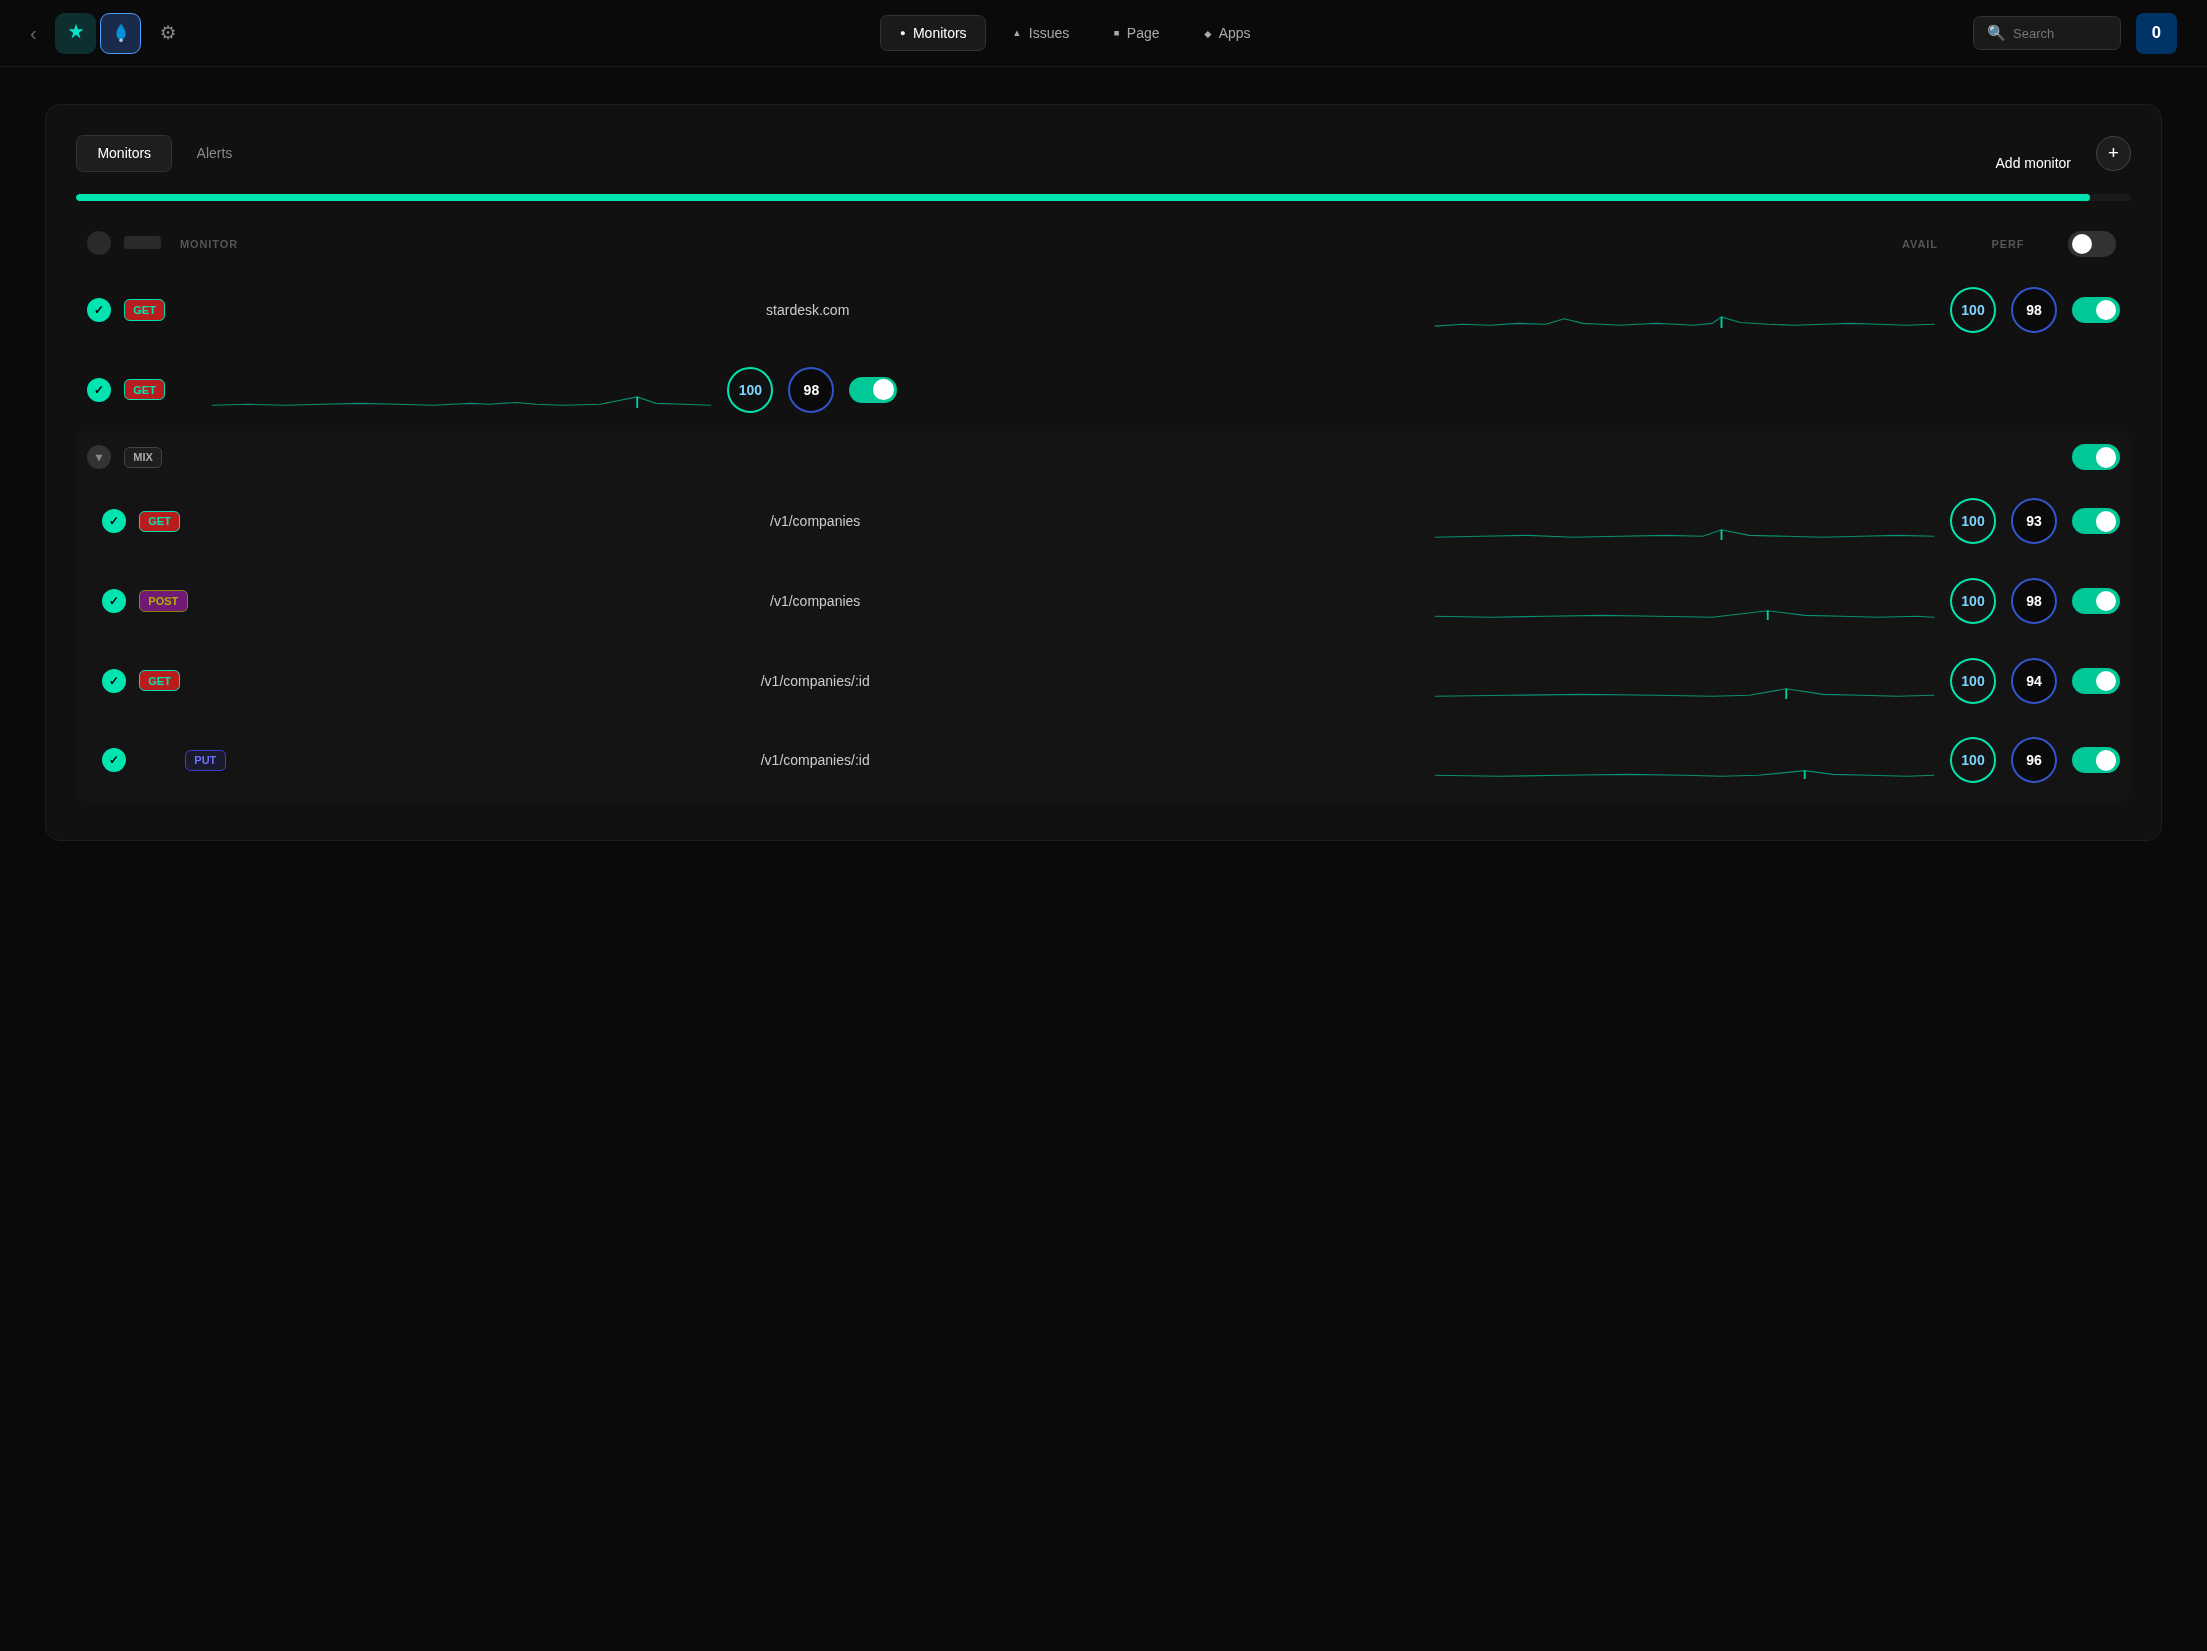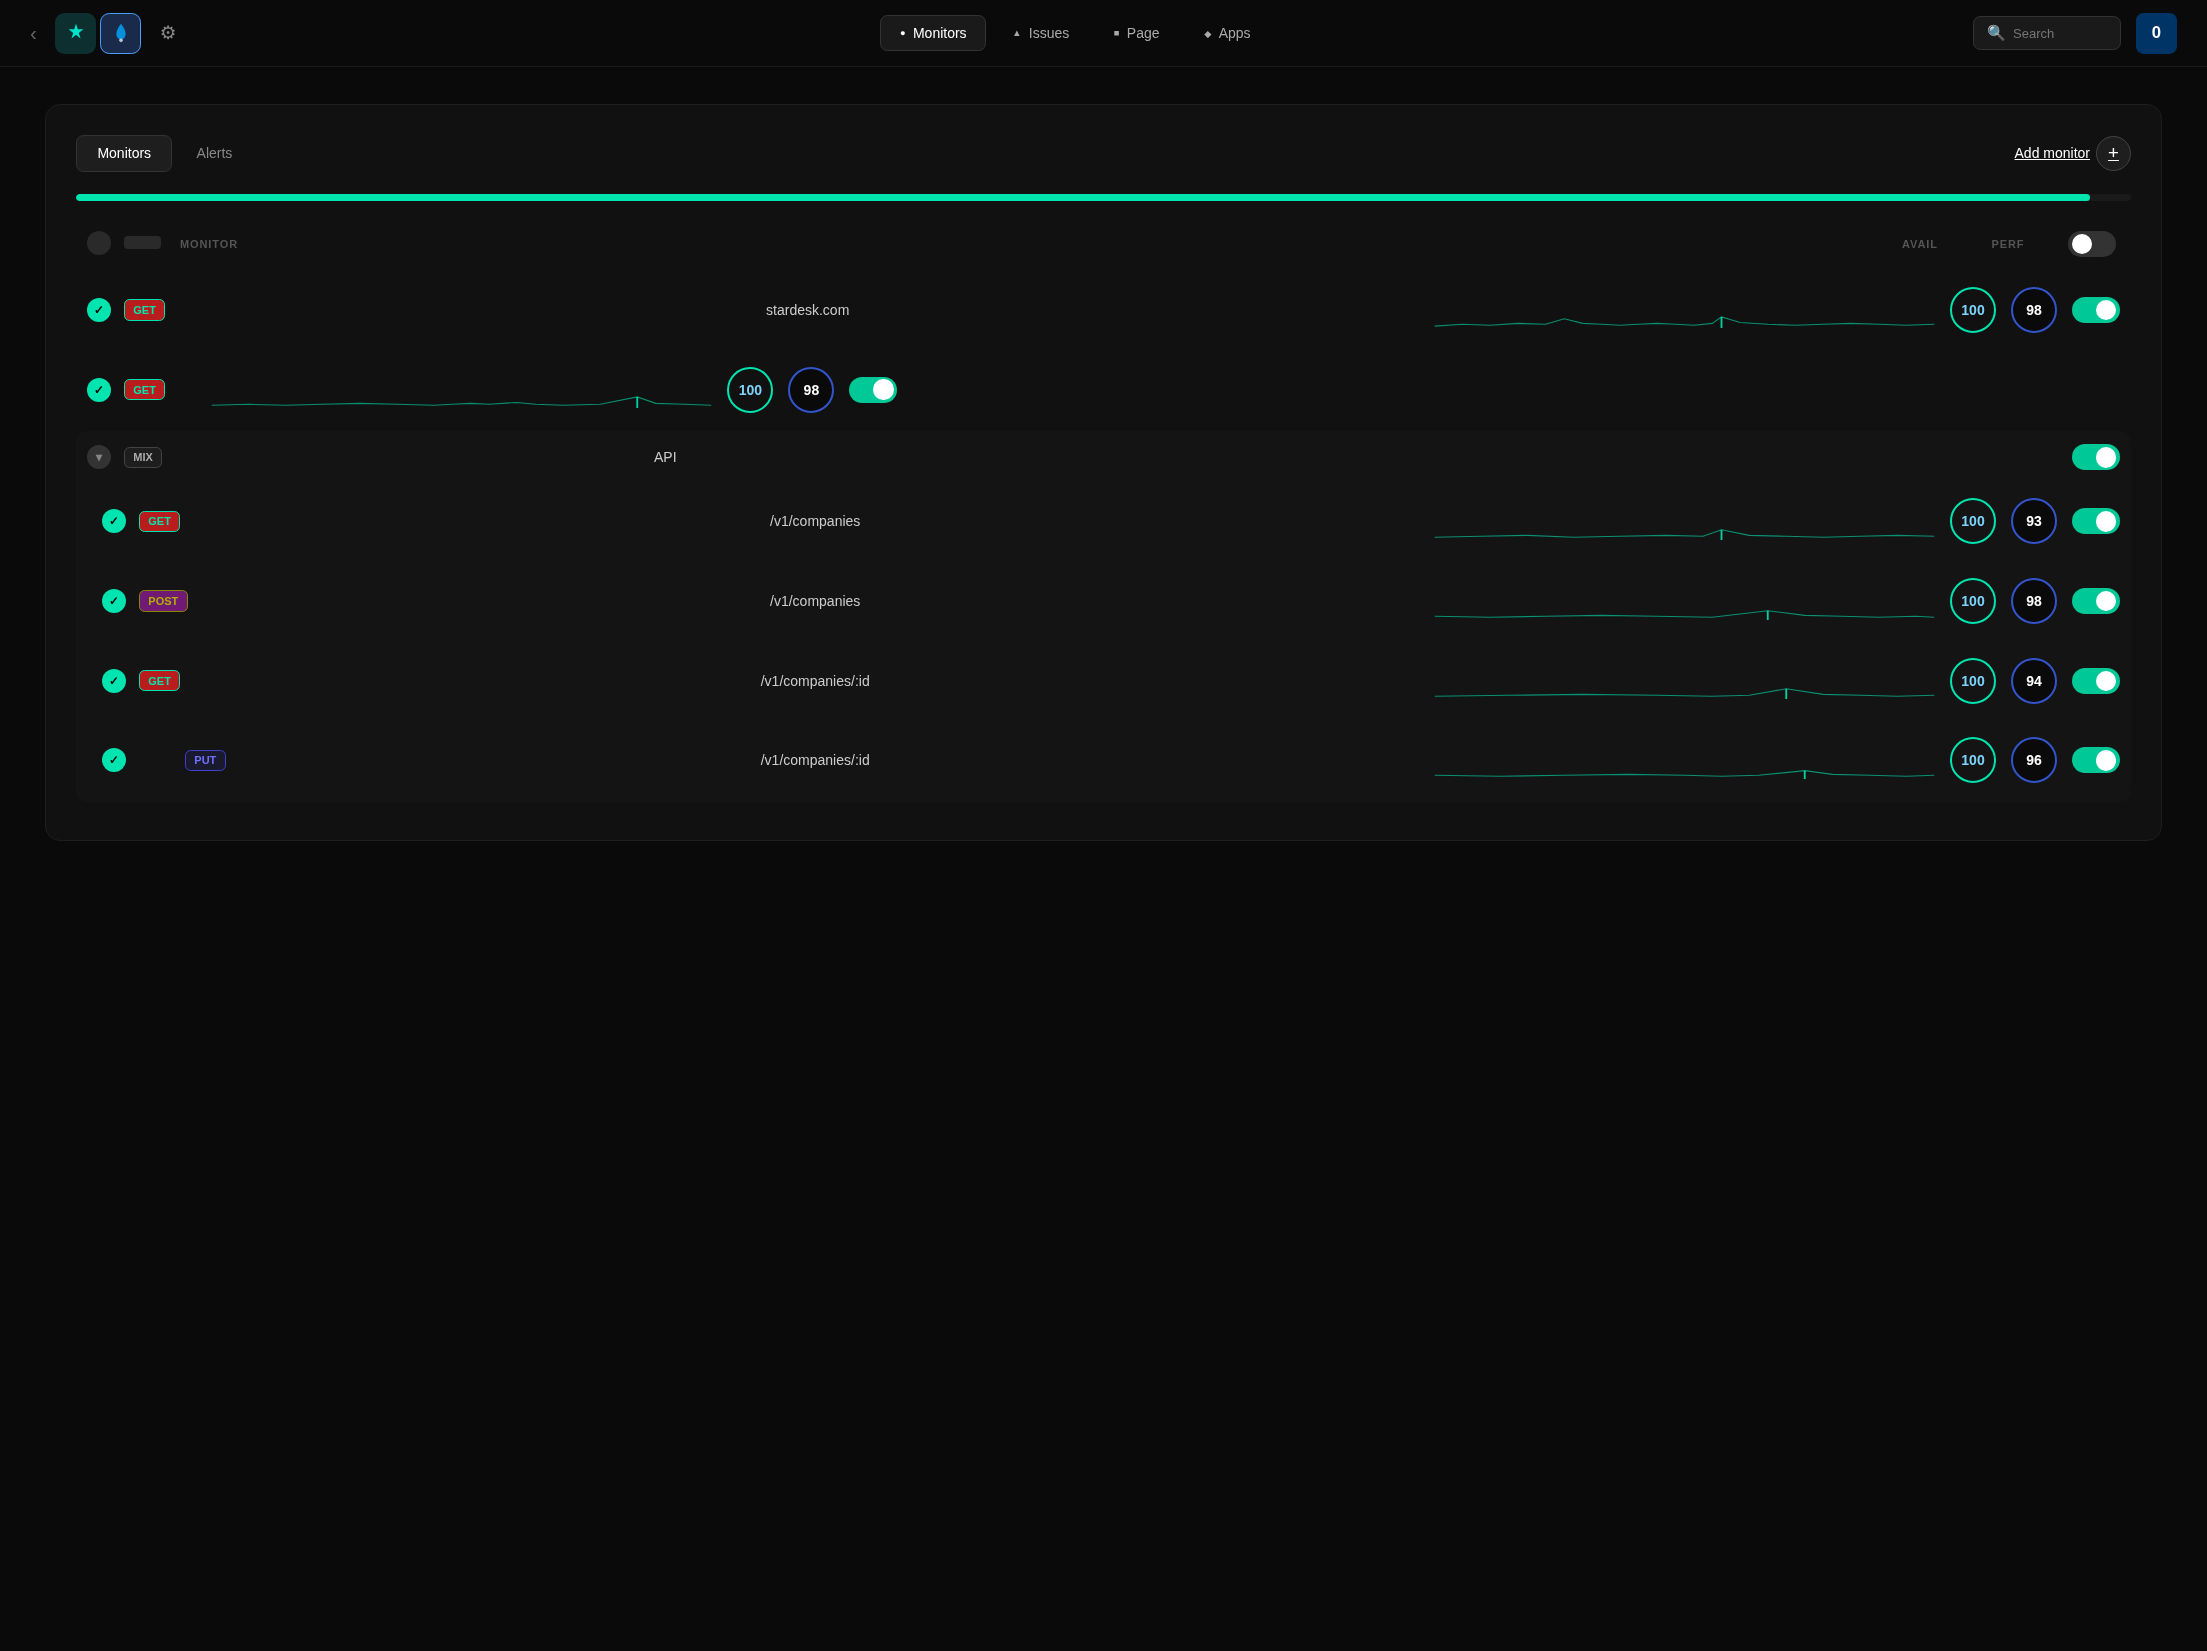--- a/index.html
+++ b/index.html
@@ -146,28 +146,27 @@
       border: none;
       color: #888;
     }
     .card-tab.active {
       background: #1e1e1e;
       border: 0.9px solid #333;
       color: #fff;
     }
     .add-monitor-btn {
       display: flex;
-      align-items: center;
-      gap: 6px;
+      align-items: flex-end;
+      gap: 25px;
       background: transparent;
       border: none;
       cursor: pointer;
       color: #fff;
       font-size: 14px;
-      text-decoration: underline;
     }
     .add-monitor-btn .plus-circle {
       width: 35px;
       height: 35px;
       background: #1e1e1e;
       border: 0.9px solid #444;
       border-radius: 50%;
       display: flex;
       align-items: center;
       justify-content: center;
@@ -480,21 +479,20 @@
     </div>
 
     <div class="monitor-group">
       <div class="group-header">
         <div class="row-check">
           <div class="check-icon grey">▾</div>
         </div>
         <div class="row-badge-wrap">
           <span class="method-badge badge-mix">MIX</span>
         </div>
-        <div class="row-name">API</div>
         <div style="flex:1"></div>
         <div class="toggle on"></div>
       </div>
 
       <div class="monitor-row" style="padding-left:26px;">
         <div class="row-check">
           <div class="check-icon">✓</div>
         </div>
         <div class="row-badge-wrap">
           <span class="method-badge badge-get">GET</span>

